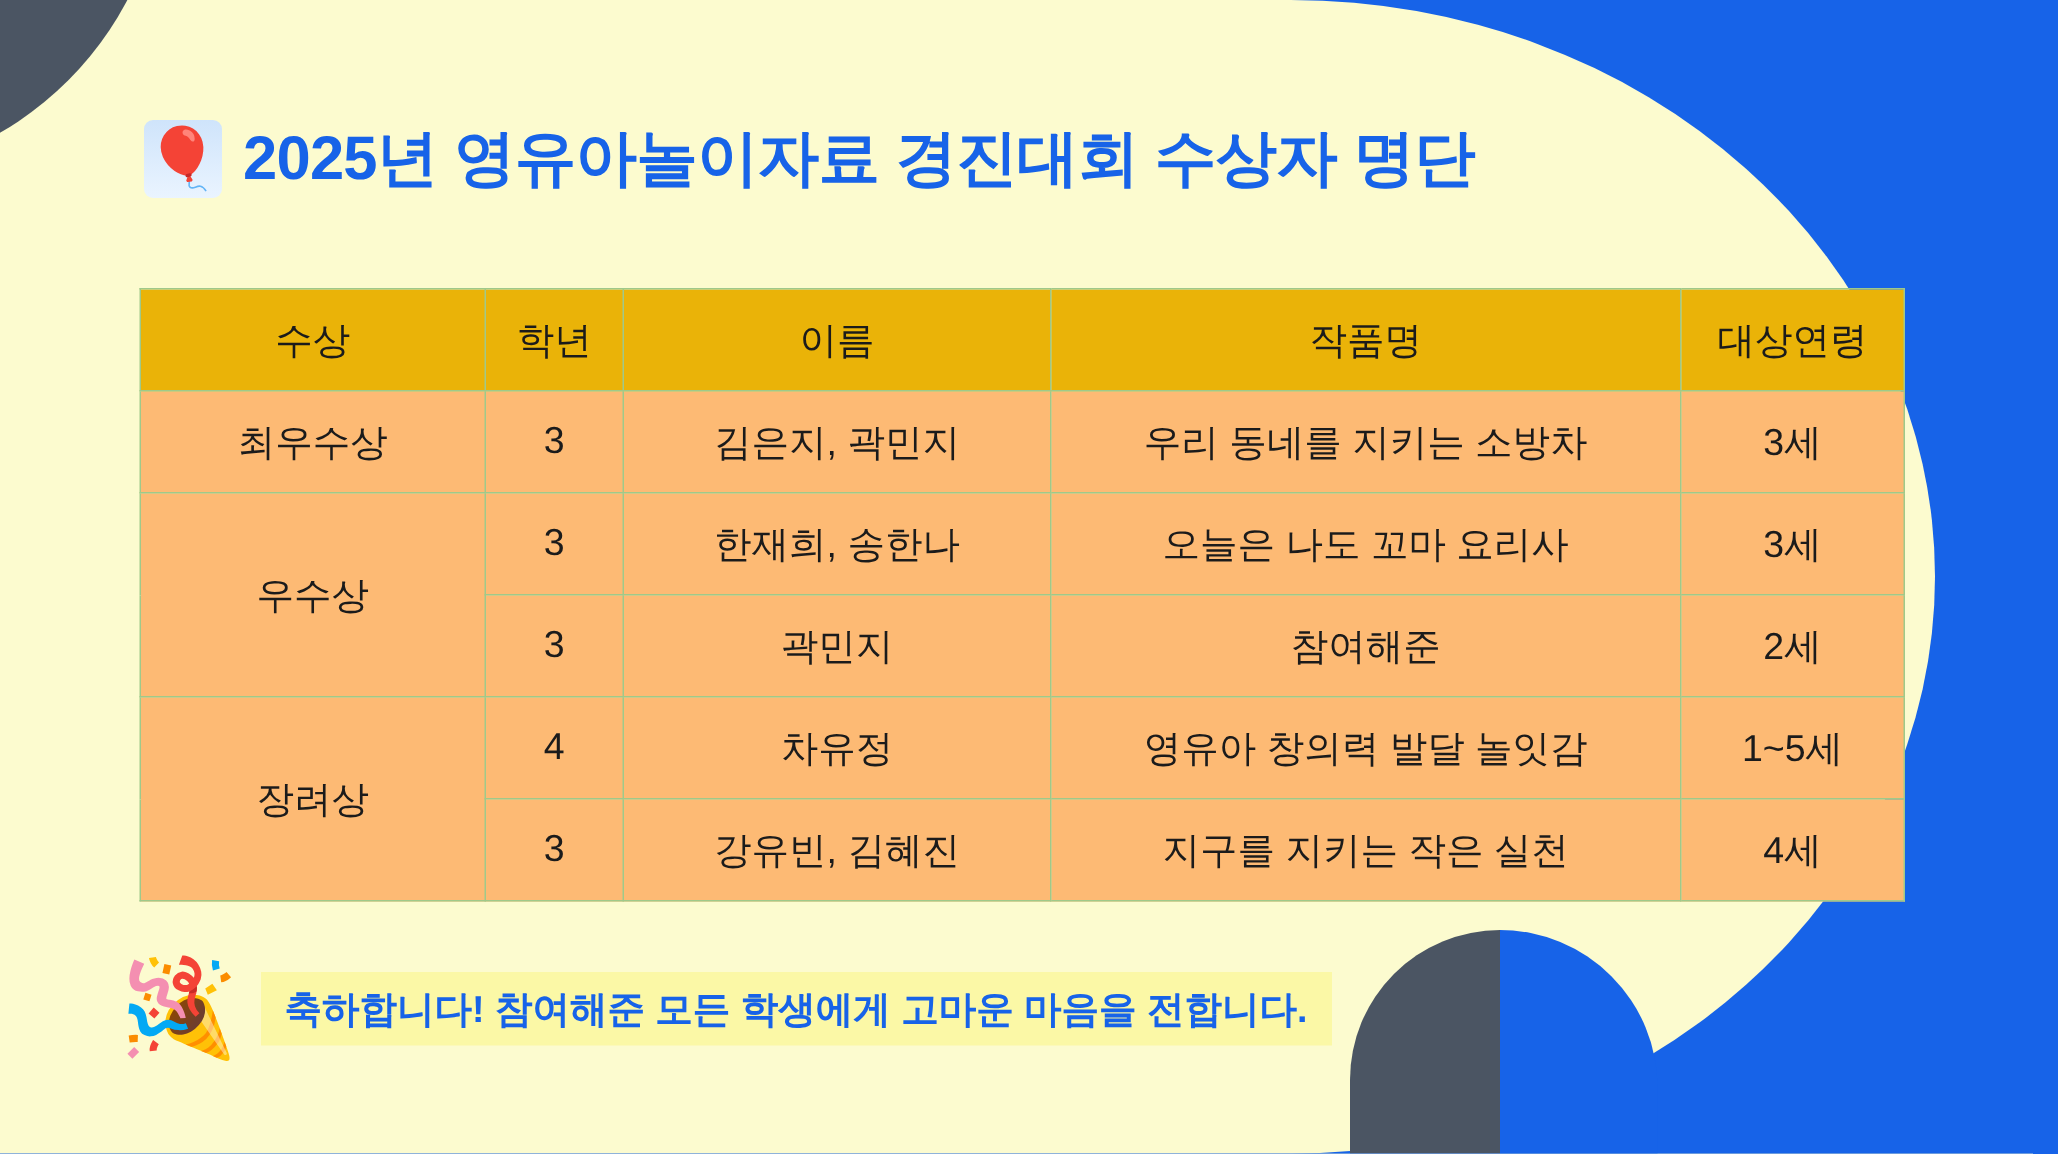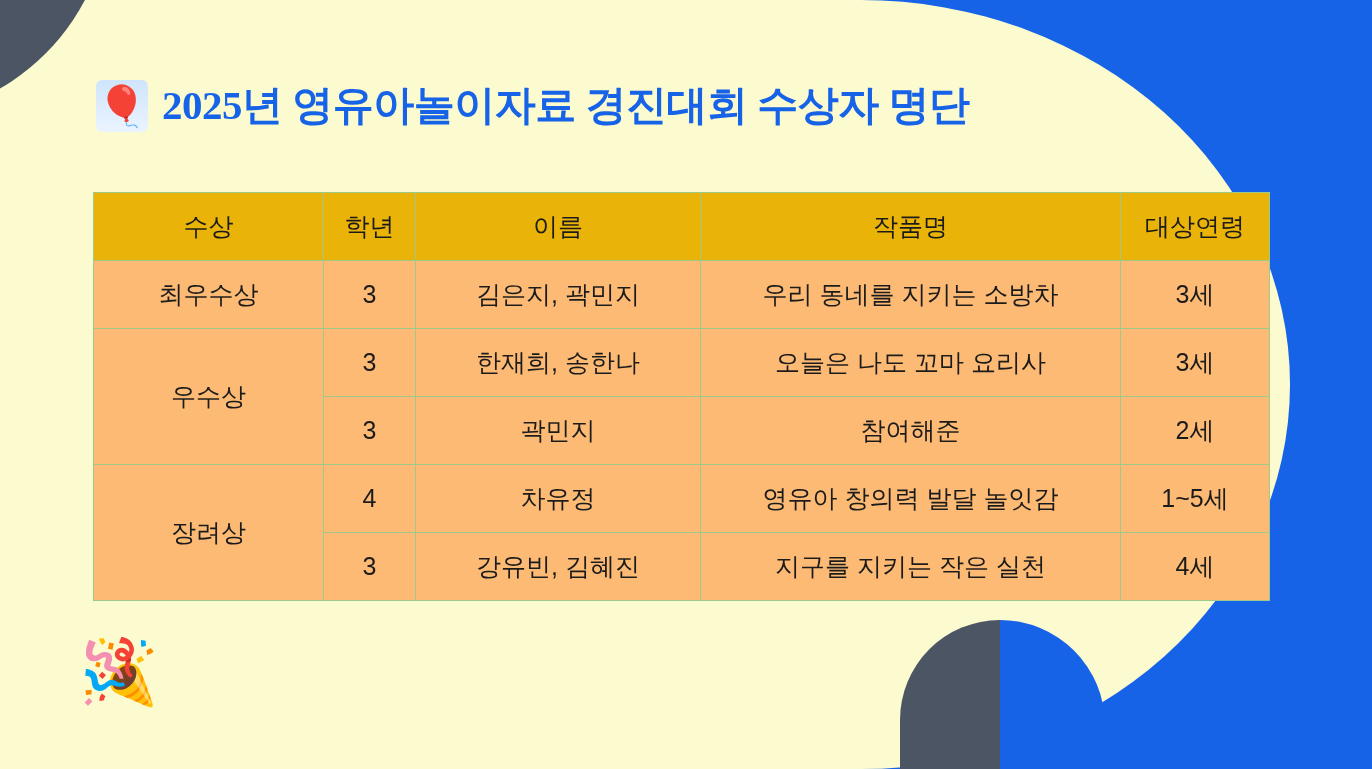--- a/index.html
+++ b/index.html
@@ -88,21 +88,20 @@
     justify-content: center;
     background: linear-gradient(180deg,#cfe4fb 0%,#eaf4ff 100%);
     border-radius: 6px;
   }
   .title-text {
     font-size: 41px;
     font-weight: bold;
     color: #1763e8;
     letter-spacing: -0.5px;
     white-space: nowrap;
-    font-family: Liberation Serif, serif;
   }
 
   
   .table-wrap {
     position: absolute;
     left: 93px;
     top: 192px;
     width: 1176px;
   }
   table.award-table {
@@ -224,13 +223,14 @@
         <td>강유빈, 김혜진</td>
         <td>지구를 지키는 작은 실천</td>
         <td>4세</td>
       </tr>
     </tbody>
   </table>
 </div>
 
 <div class="footer-row">
   <span class="party-emoji">🎉</span>
+  <span class="footer-note">축하합니다! 참여해준 모든 학생에게 고마운 마음을 전합니다.</span>
 </div>
 
 </body></html>

